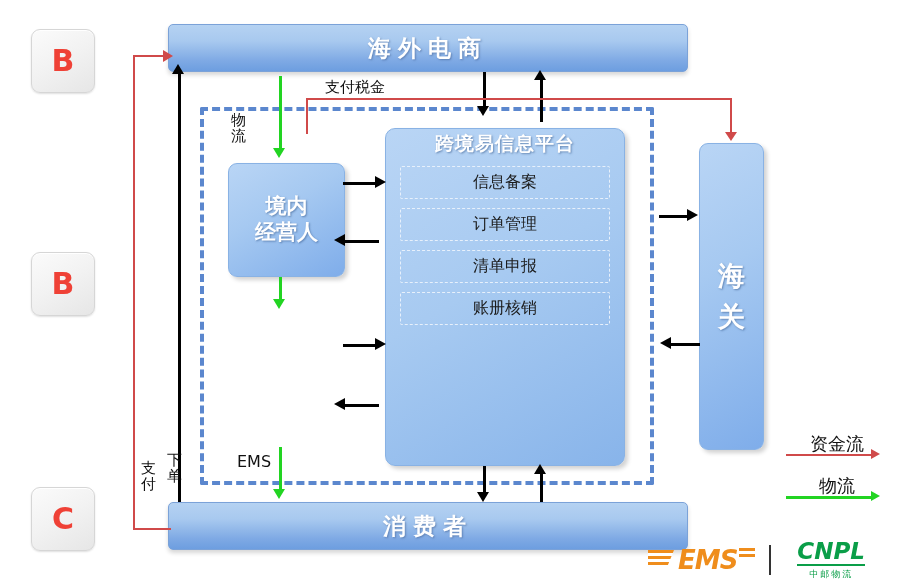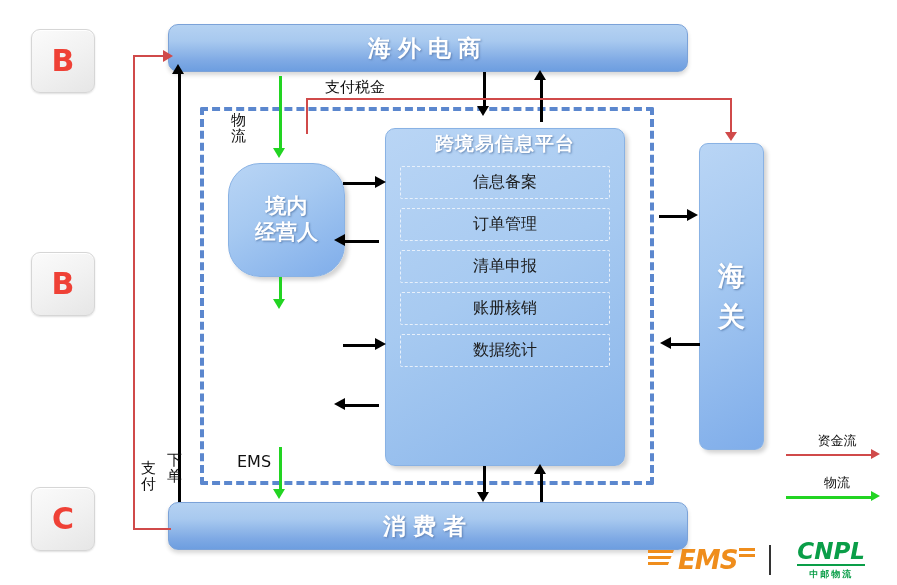--- a/index.html
+++ b/index.html
@@ -22,21 +22,21 @@
     display:flex;align-items:center;justify-content:center;
     color:#ef4136;font-weight:bold;font-size:30px;
     font-family:"DejaVu Sans","Liberation Sans",sans-serif;
     line-height:1;
   }
 
   
   .bar{
     position:absolute;
     background:linear-gradient(180deg,#b5d2f2 0%,#a8c9ef 35%,#7ea9e4 78%,#6d9ee0 100%);
-    border:1px solid #7ba2d8;border-radius:10px;
+    border:1px solid #7ba2d8;border-radius:5px;
     box-shadow:0 3px 4px rgba(0,0,0,.16);
     display:flex;align-items:center;justify-content:center;
     color:#ffffff;font-weight:bold;
     text-shadow:1px 1px 2px rgba(60,90,140,.55);
   }
   #overseas-bar{left:168px;top:24px;width:518px;height:46px;font-size:23px;letter-spacing:7px;}
   #consumer-bar{left:168px;top:502px;width:518px;height:46px;font-size:23px;letter-spacing:7px;}
 
   
   #boundary{
@@ -49,21 +49,21 @@
   .node{
     position:absolute;
     background:linear-gradient(150deg,#b9d5f5 0%,#a6c9f1 40%,#7fadea 100%);
     border:1px solid #89b2e4;border-radius:9px;
     box-shadow:3px 3px 4px rgba(0,0,0,.18);
     display:flex;flex-direction:column;
     align-items:center;justify-content:center;
     color:#ffffff;font-weight:bold;
     text-shadow:1px 1px 2px rgba(55,90,140,.6);
   }
-  #domestic-operator{left:228px;top:163px;width:115px;height:112px;font-size:21px;line-height:1.22;border-radius:32px;}
+  #domestic-operator{left:228px;top:163px;width:115px;height:112px;font-size:21px;line-height:1.22;}
   #bonded-warehouse{left:228px;top:312px;width:115px;height:133px;font-size:21px;line-height:1.22;}
   #customs{
     left:699px;top:143px;width:63px;height:305px;font-size:27px;line-height:1.5;
     letter-spacing:0;
   }
   #customs .cn-char{display:block;}
 
   
   #platform{
     position:absolute;left:385px;top:128px;width:240px;height:338px;
@@ -116,21 +116,21 @@
   
   .lbl{position:absolute;color:#111;font-size:15px;white-space:nowrap;
        font-family:"DejaVu Sans","Liberation Sans",sans-serif;}
   .lbl-v{position:absolute;color:#111;font-size:15px;width:17px;
          line-height:1.08;text-align:center;
          font-family:"DejaVu Sans","Liberation Sans",sans-serif;}
 
   
   #legend{position:absolute;left:784px;top:432px;width:106px;}
   .legend-row{margin-bottom:12px;position:relative;height:30px;}
-  .legend-text{font-size:13px;color:#111;text-align:center;display:block;}
+  .legend-text{font-size:18px;color:#111;text-align:center;display:block;}
   .legend-line{position:absolute;left:2px;top:22px;width:86px;height:0;border-top-width:2px;border-top-style:solid;}
   .legend-head{position:absolute;top:17px;left:87px;width:0;height:0;
                border-top:5px solid transparent;border-bottom:5px solid transparent;}
 
   
   #logos{position:absolute;left:648px;top:540px;width:246px;height:40px;
           display:flex;align-items:center;}
   #ems-logo{
     font-family:"DejaVu Sans","Liberation Sans",sans-serif;
     font-weight:bold;font-style:italic;font-size:26px;color:#ef8d1c;
@@ -148,21 +148,21 @@
   #logo-divider{width:2px;height:30px;background:#333;margin:0 26px 0 26px;}
   #cnpl-logo{display:flex;flex-direction:column;align-items:center;}
   #cnpl-top{
     font-family:"DejaVu Sans","Liberation Sans",sans-serif;
     font-weight:bold;font-style:italic;font-size:23px;color:#0a9e48;
     letter-spacing:0px;line-height:1;
     border-bottom:2px solid #0a9e48;padding-bottom:1px;
   }
   #cnpl-sub{
     font-size:9px;color:#0a9e48;letter-spacing:2px;margin-top:2px;
-    font-weight:bold;
+    font-weight:normal;
   }
 </style>
 </head>
 <body>
 
 <div id="stage">
 
   <div class="badge" style="left:31px;top:29px;">
     <span>B</span>
   </div>
@@ -202,23 +202,20 @@
       </div>
       <div class="platform-item">
         <span>订单管理</span>
       </div>
       <div class="platform-item">
         <span>清单申报</span>
       </div>
       <div class="platform-item">
         <span>账册核销</span>
       </div>
-      <div class="platform-item">
-        <span>数据统计</span>
-      </div>
     </div>
   </div>
 
   <div class="vline blk w3" style="left:178px;top:72px;height:430px;"></div>
   <div class="ah ah-up blkh" style="left:172px;top:64px;"></div>
 
   <div class="hline blk h3" style="left:343px;top:182px;width:34px;"></div>
   <div class="ah ah-right blkh" style="left:375px;top:176px;"></div>
 
   <div class="hline blk h3" style="left:345px;top:240px;width:34px;"></div>

